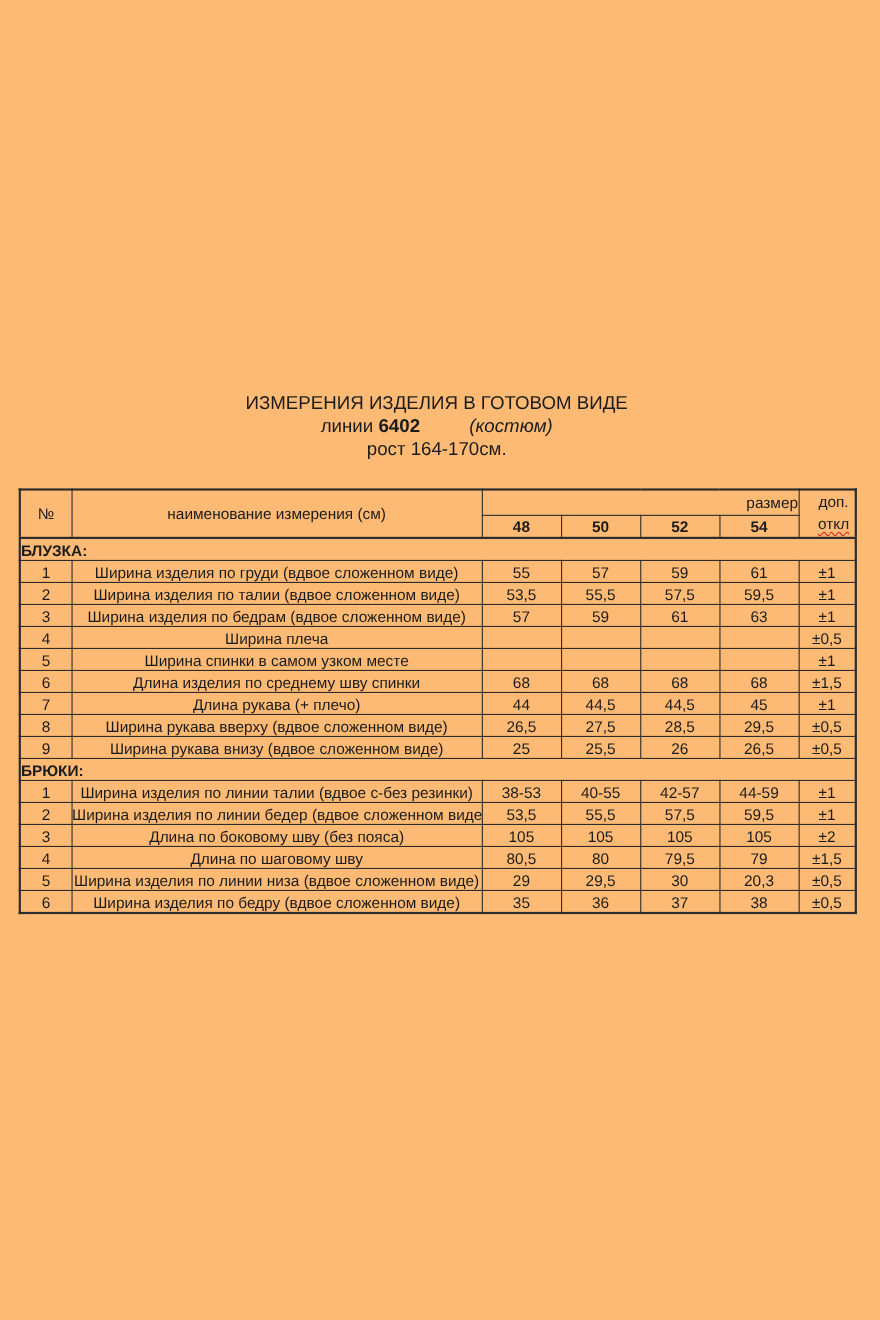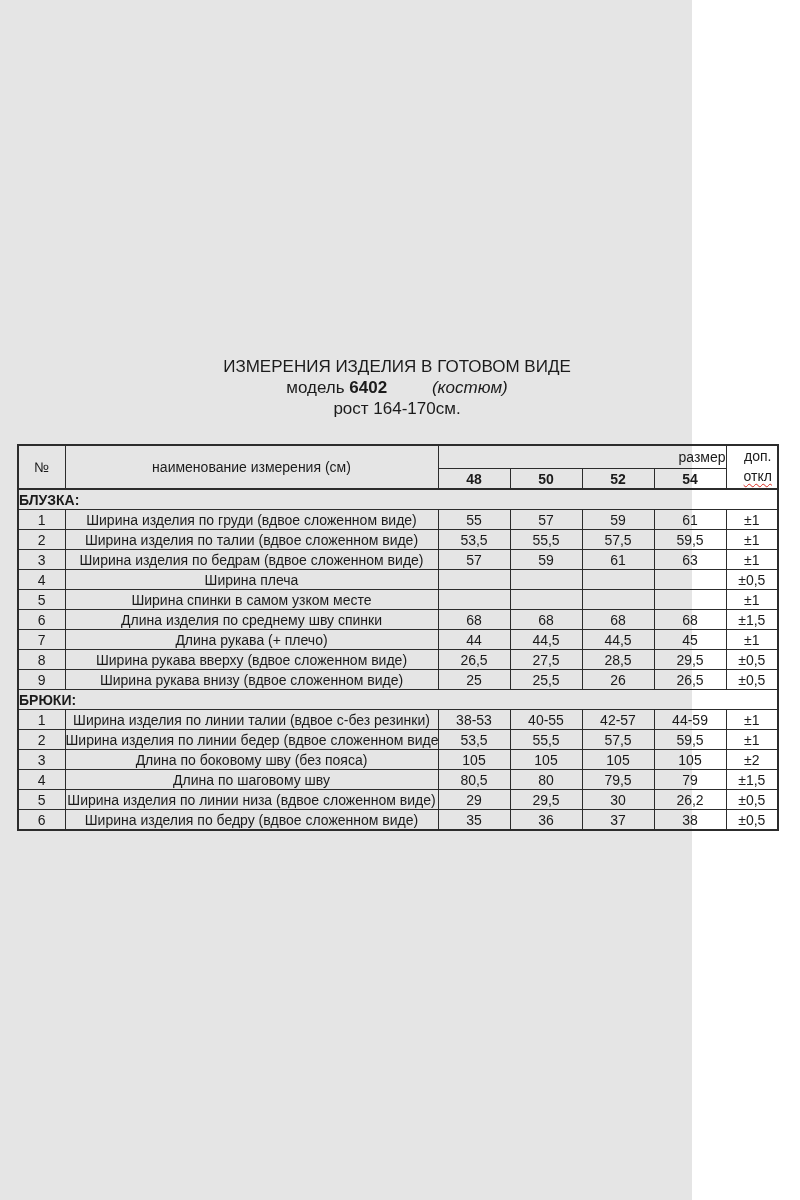--- a/index.html
+++ b/index.html
@@ -7,23 +7,23 @@
     padding: 0;
     background: #ffffff;
     width: 800px;
     height: 1200px;
     overflow: hidden;
     font-family: "Liberation Sans", "DejaVu Sans", sans-serif;
     color: #1b1b1b;
   }
   .page {
     position: relative;
-    width: 692px;
+    width: 800px;
     height: 1200px;
-    background: #e5e5e5;
+    background: #fdba74;
   }
   .title-block {
     padding-top: 356px;
     margin-left: 17px;
     width: 760px;
     text-align: center;
     font-size: 17px;
     line-height: 21px;
     color: #1b1b1b;
   }
@@ -72,21 +72,21 @@
   td.c-val  { text-align: center; }
   td.c-dev  { text-align: center; }
 </style>
 </head>
 <body>
 
 <div class="page">
 
   <div class="title-block">
     <div>ИЗМЕРЕНИЯ ИЗДЕЛИЯ В ГОТОВОМ ВИДЕ</div>
-    <div><span>модель</span> <span class="bold">6402</span> <span class="italic">(костюм)</span></div>
+    <div><span>линии</span> <span class="bold">6402</span> <span class="italic">(костюм)</span></div>
     <div>рост 164-170см.</div>
   </div>
 
   <table class="meas">
     <colgroup>
       <col style="width:47px">
       <col style="width:373px">
       <col style="width:72px">
       <col style="width:72px">
       <col style="width:72px">
@@ -233,21 +233,21 @@
           <td class="c-val">79,5</td>
           <td class="c-val">79</td>
           <td class="c-dev">±1,5</td>
         </tr>
         <tr>
           <td class="c-num">5</td>
           <td class="c-name">Ширина изделия по линии низа (вдвое сложенном виде)</td>
           <td class="c-val">29</td>
           <td class="c-val">29,5</td>
           <td class="c-val">30</td>
-          <td class="c-val">26,2</td>
+          <td class="c-val">20,3</td>
           <td class="c-dev">±0,5</td>
         </tr>
         <tr>
           <td class="c-num">6</td>
           <td class="c-name">Ширина изделия по бедру (вдвое сложенном виде)</td>
           <td class="c-val">35</td>
           <td class="c-val">36</td>
           <td class="c-val">37</td>
           <td class="c-val">38</td>
           <td class="c-dev">±0,5</td>

